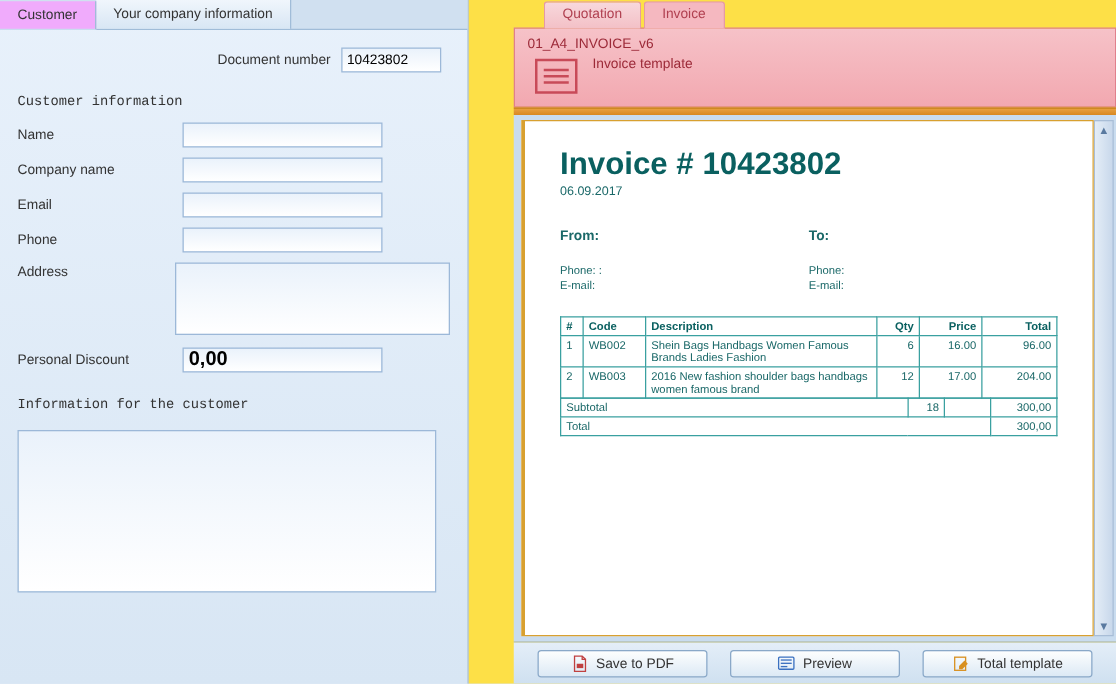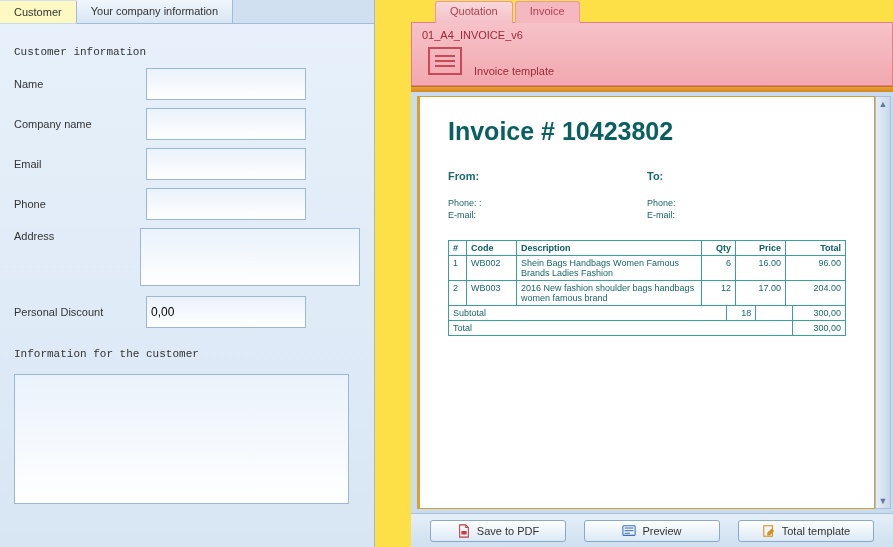--- a/index.html
+++ b/index.html
@@ -26,38 +26,38 @@
 }
 .tab-left {
   padding: 5px 14px;
   font-size: 11px;
   color: #333;
   border-right: 1px solid #a0bcd8;
   cursor: pointer;
   background: linear-gradient(to bottom,#f0f6fc,#d8e6f4);
 }
 .tab-left.active {
-  background: #fef9c3;
+  background: #f0abfc;
   border-bottom: 1px solid #c9dcef;
   position: relative;
   top: 1px;
 }
 .form-area { padding: 14px 14px 6px 14px; flex: 1; overflow: auto; }
 .row-docnum { display: flex; align-items: center; margin-bottom: 18px; }
 .row-docnum label { flex: 0 0 auto; margin-left: 160px; margin-right: 8px; color: #333; }
 .row-docnum input {
   width: 80px; height: 20px; border: 1px solid #9cb8d8;
   background: linear-gradient(to bottom,#eaf2fb,#fff); padding: 2px 4px; font-size: 11px;
 }
 .section-head { color: #333; margin: 8px 0 10px 0; font-family: Liberation Mono, monospace; }
 .field-row { display: flex; align-items: center; margin-bottom: 8px; }
 .field-row label { width: 132px; color: #333; }
 .field-row input[type=text] {
-  width: 160px; height: 32px; border: 1px solid #9cb8d8;
-  background: linear-gradient(to bottom,#eaf2fb,#fff); padding: 2px 4px; font-size: 12px;
+  width: 160px; height: 20px; border: 1px solid #9cb8d8;
+  background: linear-gradient(to bottom,#eaf2fb,#fff); padding: 2px 4px; font-size: 16px; font-weight: bold;
 }
 .field-row textarea {
   width: 230px; height: 58px; border: 1px solid #9cb8d8;
   background: linear-gradient(to bottom,#eaf2fb,#fff); padding: 2px 4px; font-size: 11px; resize: none;
 }
 .field-row.align-top { align-items: flex-start; }
 .field-row.align-top label { padding-top: 2px; }
 .info-textarea {
   width: 335px; height: 130px; border: 1px solid #9cb8d8;
   background: linear-gradient(to bottom,#eaf2fb,#fff); padding: 4px; font-size: 11px; resize: none;
@@ -93,21 +93,21 @@
   background: #f5b8c0;
   border-bottom: 1px solid #f5b8c0;
   z-index: 2;
 }
 .pink-header {
   background: linear-gradient(to bottom,#f6c2c8,#f2a8b0);
   border: 1px solid #e0808c;
   padding: 6px 10px 8px 10px;
 }
 .tpl-name { color: #9c2a38; font-size: 11px; margin-bottom: 4px; }
-.tpl-row { display: flex; align-items: flex-end; }
+.tpl-row { display: flex; align-items: flex-start; }
 .tpl-icon {
   width: 34px; height: 28px; border: 2px solid #c84a58; margin: 2px 12px 2px 6px;
   display: flex; flex-direction: column; justify-content: center; gap: 3px; padding: 4px 5px;
 }
 .tpl-icon span { height: 2px; background: #c84a58; display: block; }
 .tpl-label { color: #9c2a38; font-size: 11px; }
 .orange-bar { height: 6px; background: linear-gradient(to bottom,#e8a040,#d88820); border-top:1px solid #c07018;}
 .preview-wrap {
   flex: 1;
   background: #c9dcef;
@@ -172,20 +172,24 @@
 <body>
 
 <div class="main">
 
   <div class="left-panel">
     <div class="tabs-left">
       <div class="tab-left active">Customer</div>
       <div class="tab-left">Your company information</div>
     </div>
     <div class="form-area">
+      <div class="row-docnum">
+        <label>Document number</label>
+        <input type="text" value="10423802" style="">
+      </div>
       <div class="section-head">Customer information</div>
 
       <div class="field-row">
         <label>Name</label>
         <input type="text" value="" style="">
       </div>
       <div class="field-row">
         <label>Company name</label>
         <input type="text" value="" style="">
       </div>
@@ -227,20 +231,21 @@
         </div>
         <div class="tpl-label">Invoice template</div>
       </div>
     </div>
     <div class="orange-bar"></div>
 
     <div class="preview-wrap">
       <div class="preview-scroll">
         <div class="invoice-doc">
           <div class="inv-title">Invoice # 10423802</div>
+          <div class="inv-date">06.09.2017</div>
           <div class="fromto">
             <div class="col"><b>From:</b></div>
             <div class="col"><b>To:</b></div>
           </div>
           <div class="contact-row">
             <div class="col">
               <div class="contact"><span>Phone:</span> :</div>
               <div class="contact"><span>E-mail:</span></div>
             </div>
             <div class="col">

